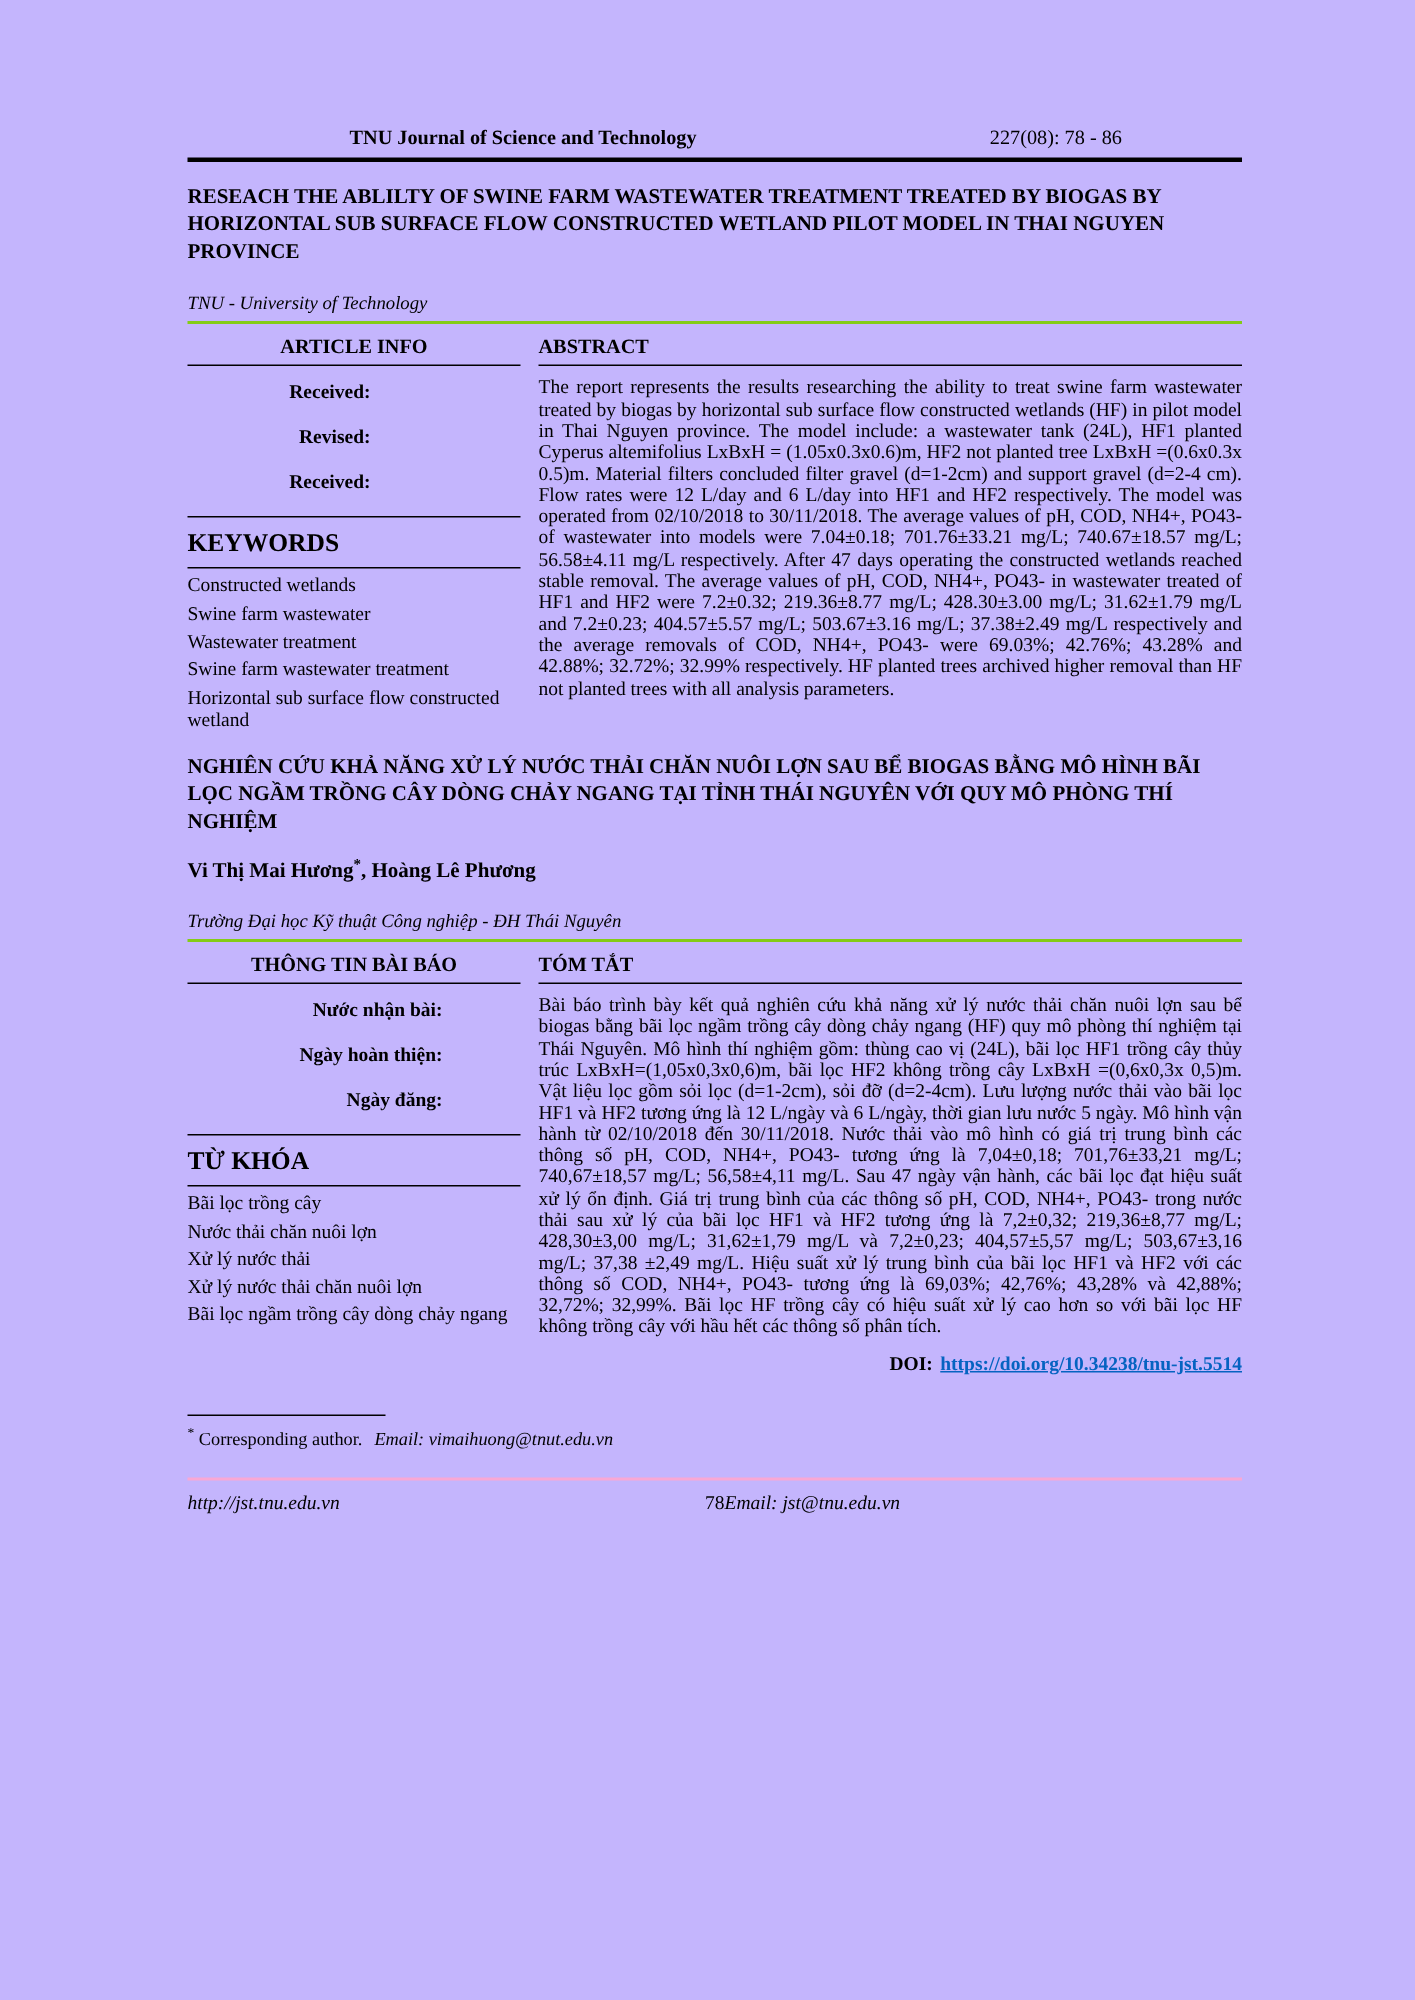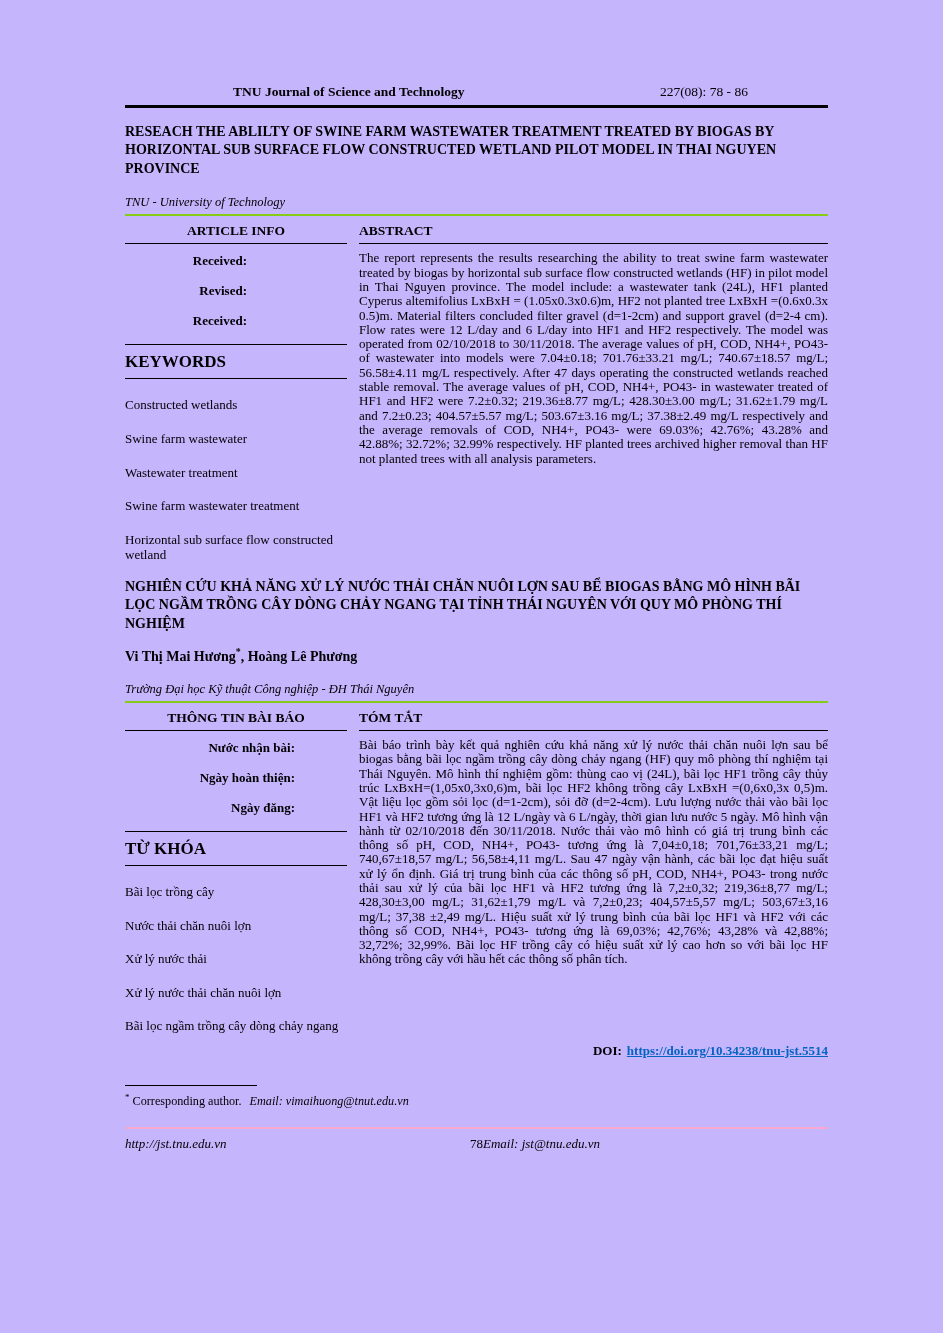--- a/index.html
+++ b/index.html
@@ -72,21 +72,21 @@
   .en .date-label { padding-right: 100px; }
   .vn .date-label { padding-right: 52px; }
 
   .kw-box { margin-top: 15px; border-top: 1.5px solid #000; }
   .kw-head {
     font-weight: bold;
     font-size: 17px;
     padding: 7px 0 6px 0;
     border-bottom: 1.5px solid #000;
   }
-  .kw-item { margin-top: 18px; font-size: 13px; line-height: 1.2; }
+  .kw-item { margin-top: 3px; font-size: 13px; line-height: 1.2; }
 
   .abstract {
     font-size: 13px;
     line-height: 1.1;
     text-align: justify;
     padding-top: 7px;
   }
 
   
   .doi-row { margin: 9px 0 0 10px; font-size: 13px; text-align: right; }

